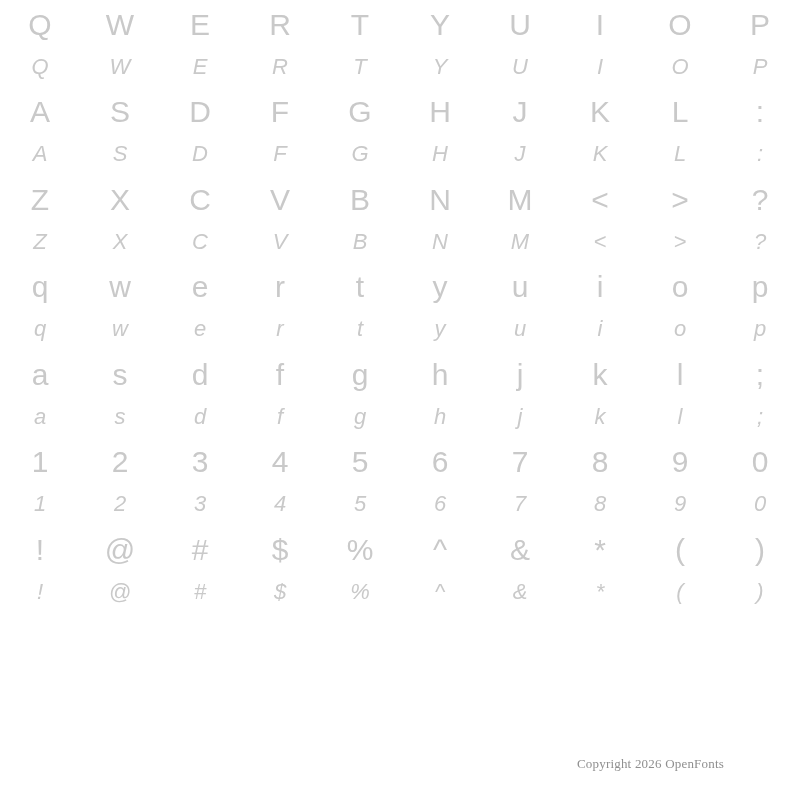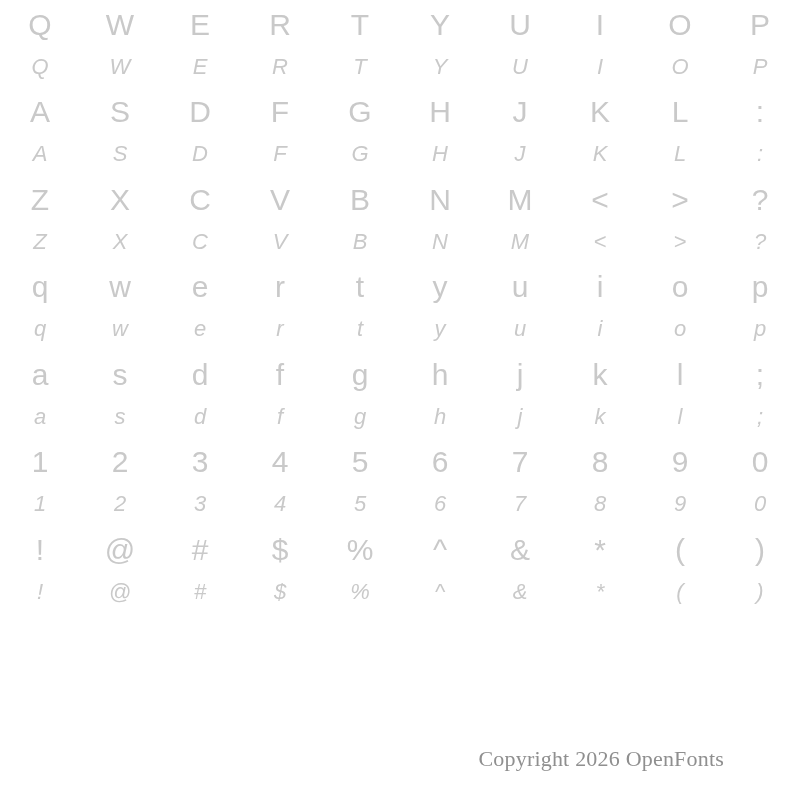--- a/index.html
+++ b/index.html
@@ -62,21 +62,21 @@
     height: 28px;
     display: flex;
     align-items: center;
     justify-content: center;
   }
   .copyright {
     position: absolute;
     right: 76px;
     bottom: 28px;
     font-family: "Liberation Serif", serif;
-    font-size: 22px;
+    font-size: 13px;
     color: #8f8f8f;
     letter-spacing: 0.2px;
     white-space: nowrap;
   }
 </style>
 </head>
 <body>
 
 <div class="sheet">
 

